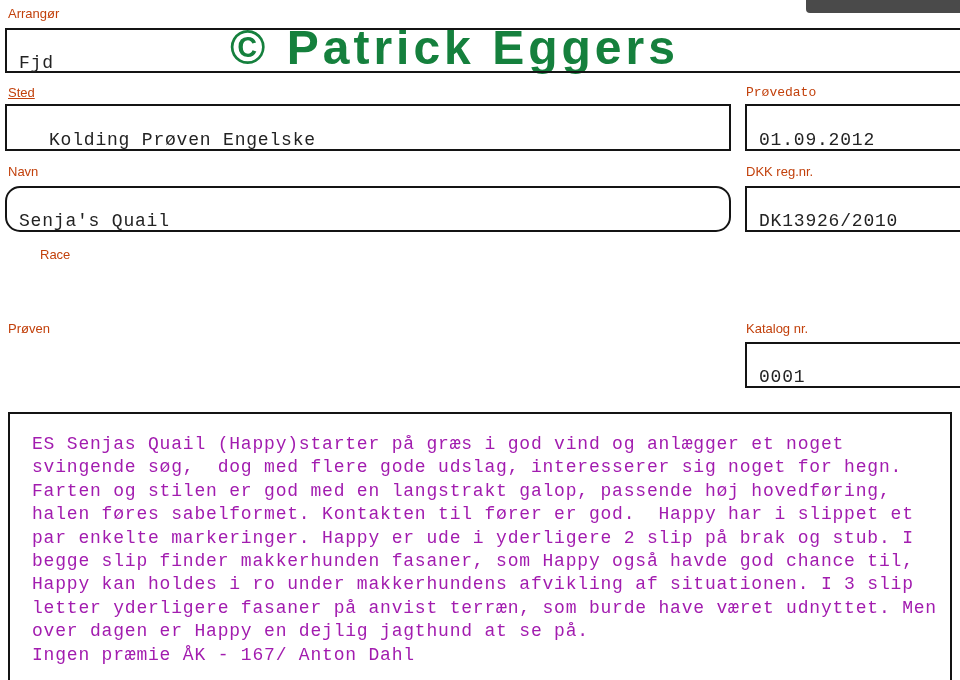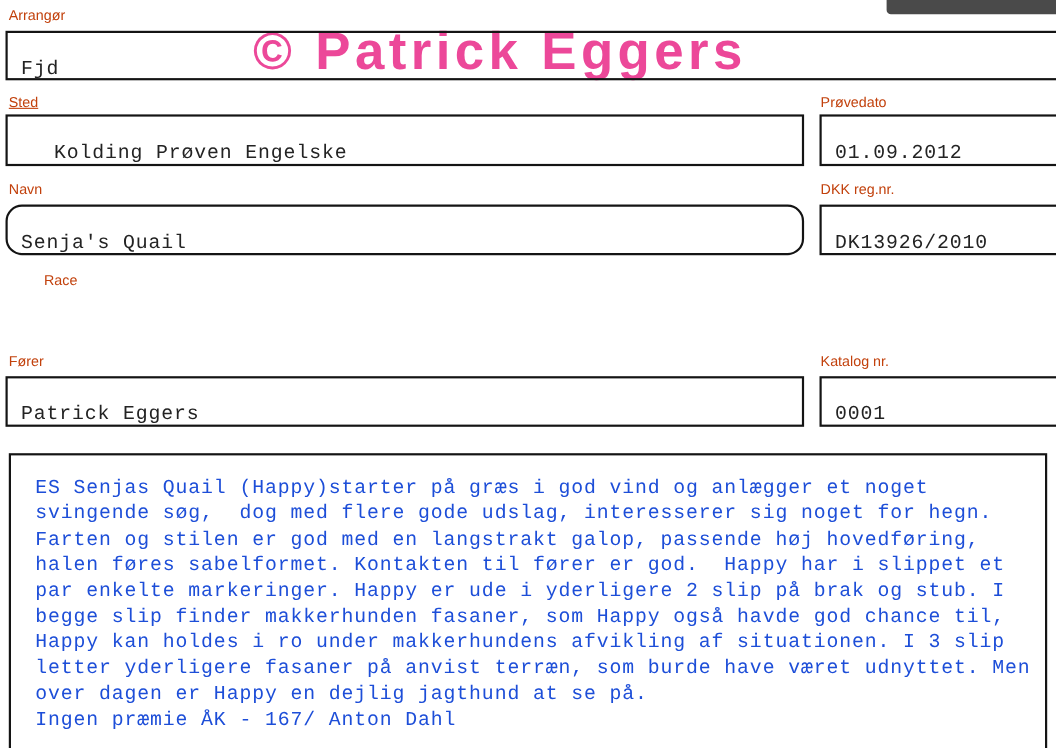--- a/index.html
+++ b/index.html
@@ -11,21 +11,21 @@
     font-family: "Liberation Sans", sans-serif;
   }
   .watermark {
     position: absolute;
     left: 230px; top: 24px;
     font-family: "Liberation Sans", sans-serif;
     font-weight: bold;
     font-size: 48px;
     line-height: 48px;
     letter-spacing: 4px;
-    color: #ec4899;
+    color: #15803d;
     z-index: 1;
     white-space: nowrap;
     user-select: none;
   }
   .top-button {
     position: absolute;
     left: 806px; top: 0; width: 160px; height: 13px;
     background: #4a4a4a;
     border-bottom-left-radius: 4px;
     z-index: 4;
@@ -64,29 +64,29 @@
     z-index: 2;
     box-sizing: border-box;
   }
   .report-text {
     position: absolute;
     left: 22px; top: 19px;
     font-family: "Liberation Mono", "DejaVu Sans Mono", monospace;
     font-size: 18px;
     letter-spacing: 0.8px;
     line-height: 23.4px;
-    color: #1d4ed8;
+    color: #a21caf;
     white-space: pre;
   }
   
   .lbl-arrangor { left: 8px;   top: 6px;   }
   .box-arrangor { left: 5px;   top: 28px;  width: 961px; height: 45px; }
   .lbl-sted     { left: 8px;   top: 85px; text-decoration: underline;  }
   .box-sted     { left: 5px;   top: 104px; width: 726px; height: 47px; padding-left: 30px; }
-  .lbl-provedato{ left: 746px; top: 85px;  }
+  .lbl-provedato{ left: 746px; top: 85px; font-family: Liberation Mono, monospace;  }
   .box-provedato{ left: 745px; top: 104px; width: 221px; height: 47px; }
   .lbl-navn     { left: 8px;   top: 164px; }
   .box-navn     { left: 5px;   top: 186px; width: 726px; height: 46px; border-radius: 15px; }
   .lbl-dkk      { left: 746px; top: 164px; }
   .box-dkk      { left: 745px; top: 186px; width: 221px; height: 46px; }
   .lbl-race     { left: 8px;   top: 247px; margin-left: 32px; }
   .box-race     { left: 5px;   top: 267px; width: 726px; height: 46px; }
   .lbl-forer    { left: 8px;   top: 321px; }
   .box-forer    { left: 5px;   top: 342px; width: 726px; height: 46px; }
   .lbl-katalog  { left: 746px; top: 321px; }
@@ -121,24 +121,21 @@
     <span class="field-value">Senja's Quail</span>
   </div>
 
   <div class="field-label lbl-dkk">DKK reg.nr.</div>
   <div class="field-box box-dkk">
     <span class="field-value">DK13926/2010</span>
   </div>
 
   <div class="field-label lbl-race">Race</div>
 
-  <div class="field-label lbl-forer">Fører</div>
-  <div class="field-box box-forer">
-    <span class="field-value">Patrick Eggers</span>
-  </div>
+  <div class="field-label lbl-forer">Prøven</div>
 
   <div class="field-label lbl-katalog">Katalog nr.</div>
   <div class="field-box box-katalog">
     <span class="field-value">0001</span>
   </div>
 
   <div class="report-box">
     <div class="report-text">ES Senjas Quail (Happy)starter på græs i god vind og anlægger et noget
 svingende søg,  dog med flere gode udslag, interesserer sig noget for hegn.
 Farten og stilen er god med en langstrakt galop, passende høj hovedføring,

